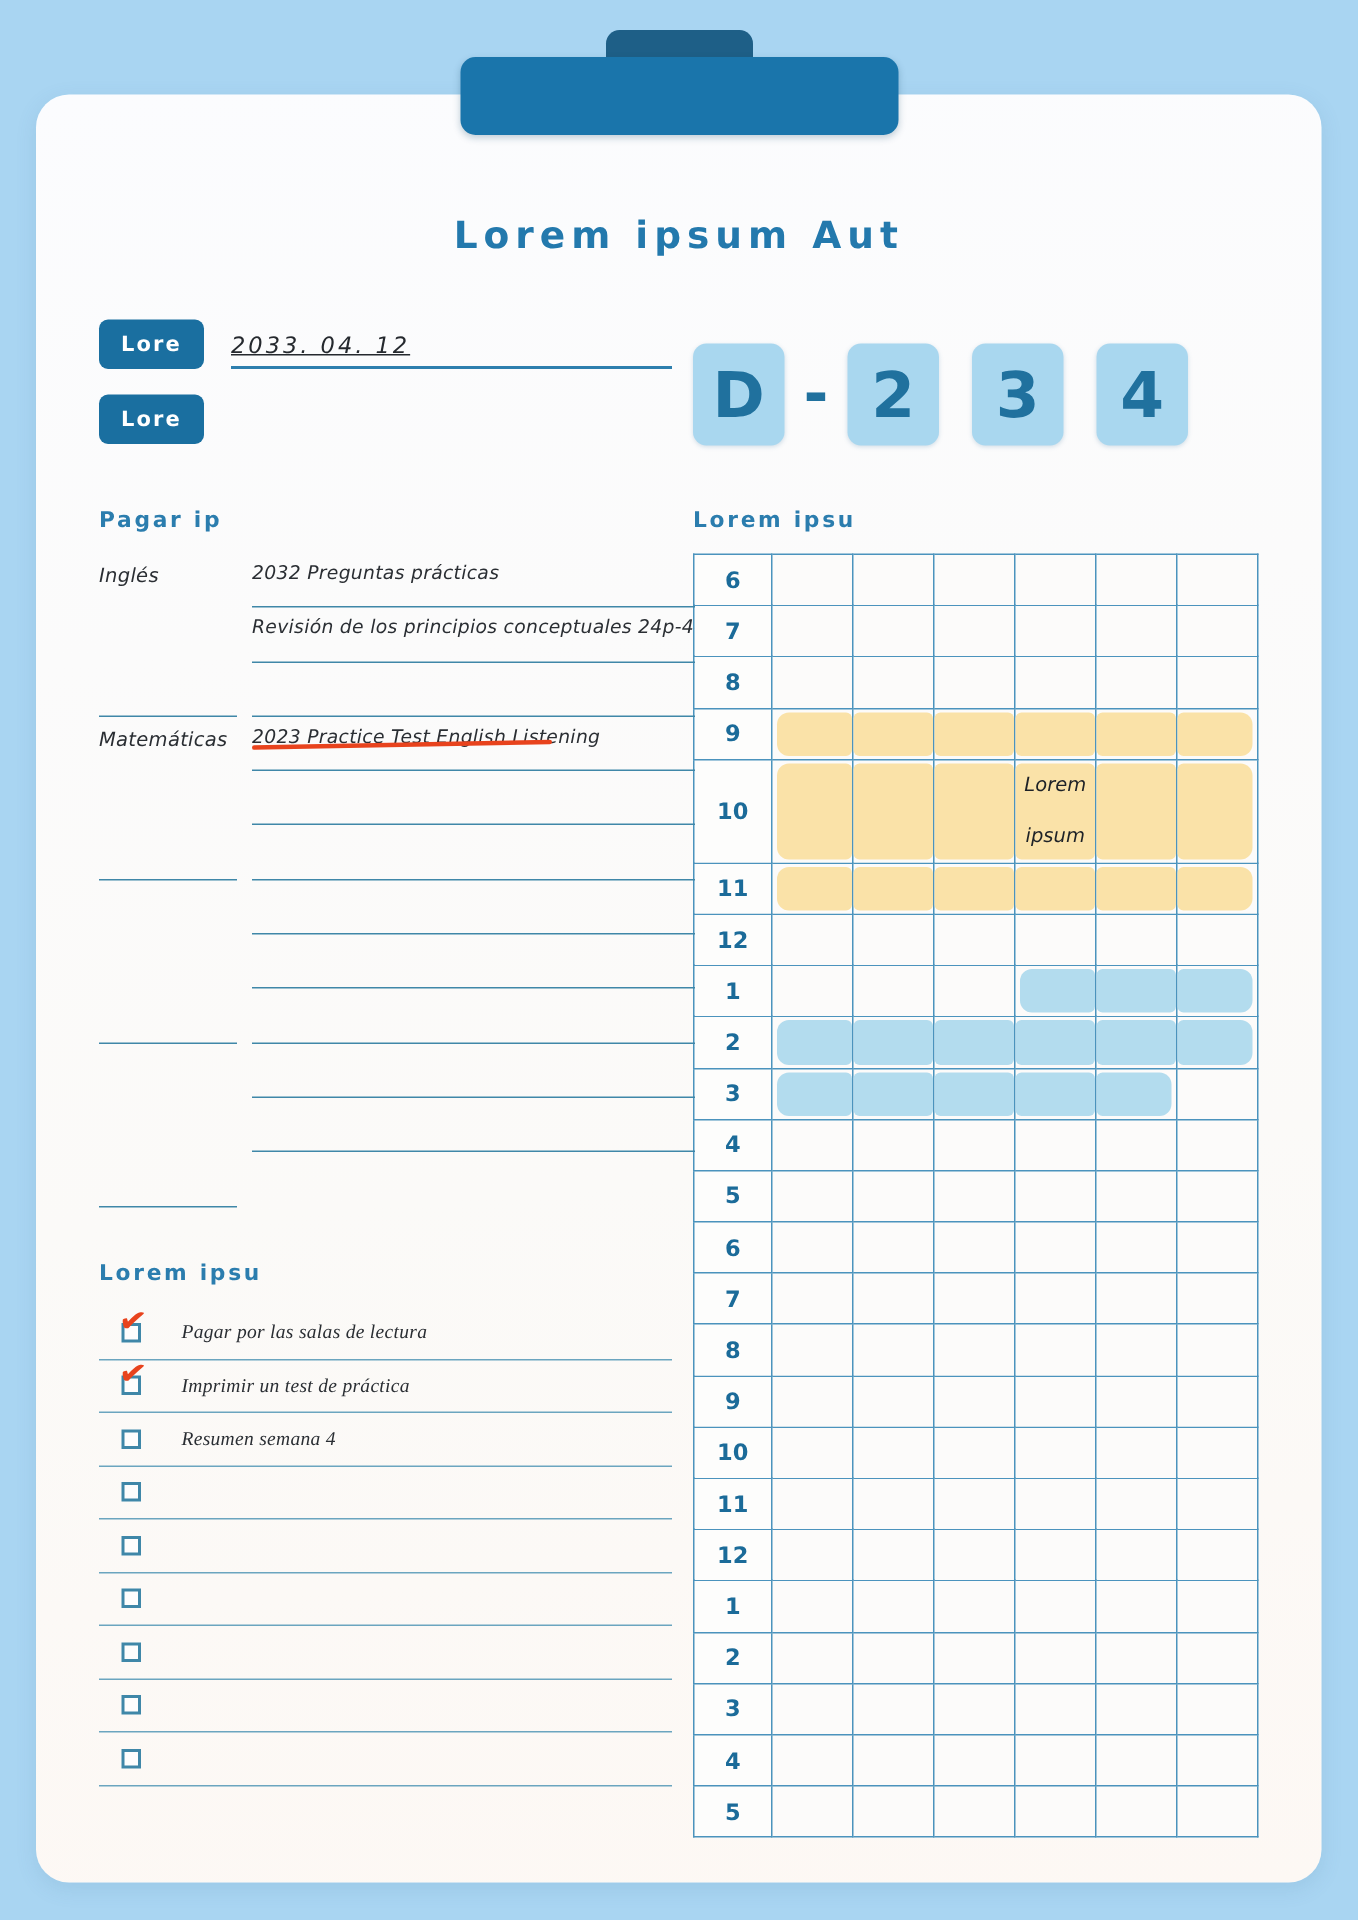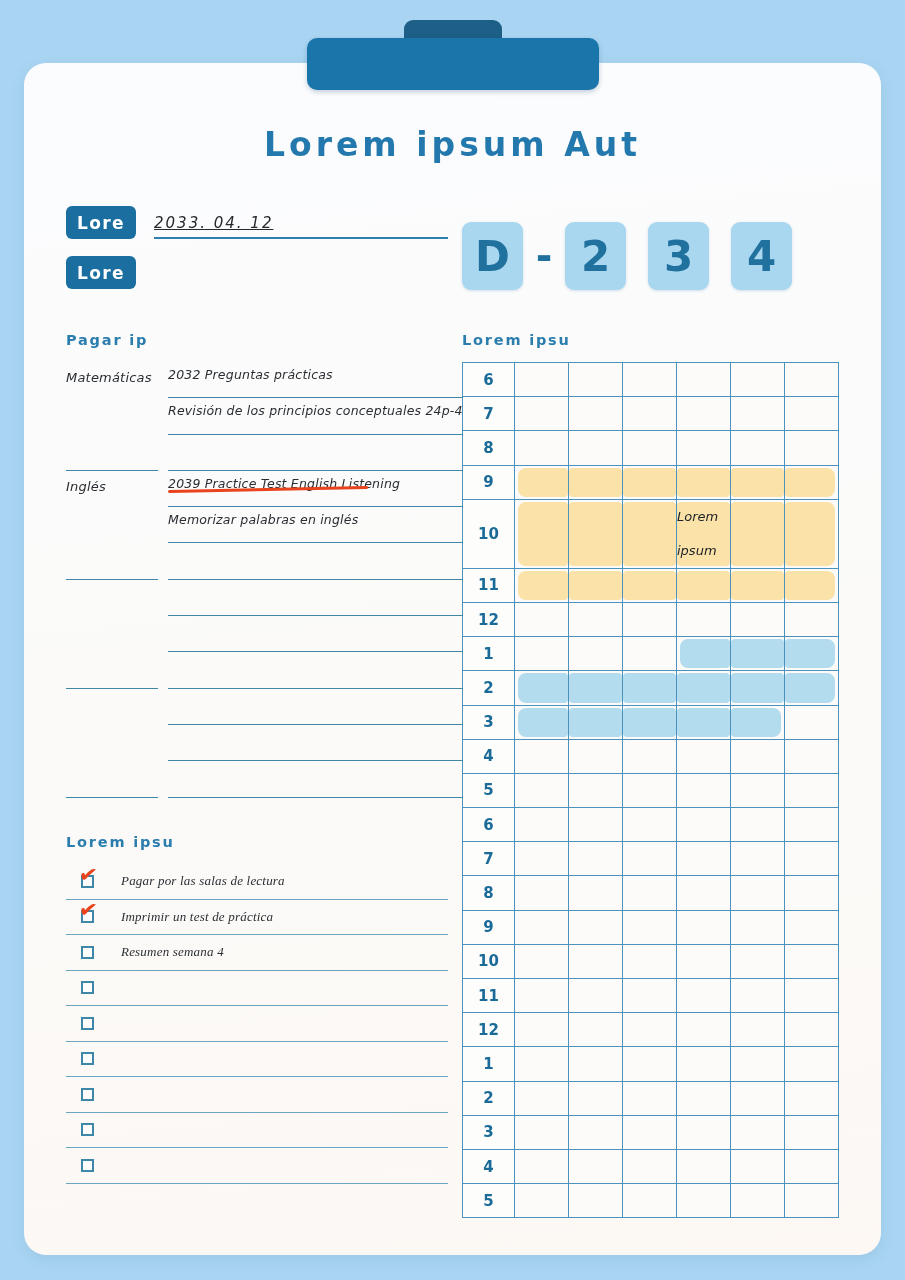--- a/index.html
+++ b/index.html
@@ -59,22 +59,22 @@
     width: 857px;
     height: 1192px;
     background: linear-gradient(175deg,#fbfcfe 0%, #fbfaf8 60%, #fdf8f4 100%);
     border-radius: 22px;
     box-shadow: 0 4px 14px rgba(60,110,150,.12);
     padding: 0 42px;
   }
 
   .doc-title {
     text-align: center;
-    margin-top: 62px;
-    font-size: 33px;
+    margin-top: 79px;
+    font-size: 25px;
     font-weight: bold;
     letter-spacing: 4px;
     color: #2379ad;
     text-shadow: 0 1px 1px rgba(255,255,255,.9);
   }
 
   
   .header-row {
     display: flex;
     margin-top: 42px;
@@ -87,21 +87,21 @@
     display: flex;
     align-items: flex-end;
     margin-bottom: 17px;
   }
   .badge {
     width: 70px;
     height: 33px;
     background: #1a6fa0;
     color: #ffffff;
     border-radius: 6px;
-    font-size: 17px;
+    font-size: 14px;
     font-weight: bold;
     letter-spacing: 1.4px;
     display: flex;
     align-items: center;
     justify-content: center;
     flex: 0 0 auto;
   }
   .field-val {
     flex: 1;
     margin-left: 18px;
@@ -263,20 +263,21 @@
     z-index: 1;
   }
   .hl.yellow { background: #fae2a8; }
   .hl.blue { background: #b3dcee; }
   .hl.r-start { left: 3px; border-top-left-radius: 8px; border-bottom-left-radius: 8px; }
   .hl.r-end { right: 3px; border-top-right-radius: 8px; border-bottom-right-radius: 8px; }
   .cell-label {
     position: relative;
     z-index: 2;
     display: block;
+    text-align: center;
     line-height: 34px;
     font-family: "DejaVu Sans", sans-serif;
     font-style: italic;
     font-size: 13px;
     color: #1e2227;
   }
 </style>
 </head>
 <body>
 
@@ -317,31 +318,30 @@
     </div>
 
     <div class="body-row">
 
       <div class="col-left">
 
         <div class="sec-title">Pagar ip</div>
 
         <div class="study">
           <div class="study-subjects" id="subjects">
+              <div class="subj-cell">Inglés</div>
               <div class="subj-cell">Matemáticas</div>
-              <div class="subj-cell">Inglés</div>
               <div class="subj-cell"></div>
               <div class="subj-cell"></div>
             </div>
           <div class="study-tasks" id="tasks">
               <div class="task-cell">2032 Preguntas prácticas</div>
               <div class="task-cell">Revisión de los principios conceptuales 24p-40p</div>
               <div class="task-cell"></div>
-              <div class="task-cell struck">2039 Practice Test English Listening</div>
-              <div class="task-cell">Memorizar palabras en inglés</div>
+              <div class="task-cell struck">2023 Practice Test English Listening</div>
               <div class="task-cell"></div>
               <div class="task-cell"></div>
               <div class="task-cell"></div>
               <div class="task-cell"></div>
               <div class="task-cell"></div>
               <div class="task-cell"></div>
               <div class="task-cell"></div>
             </div>
         </div>
 

